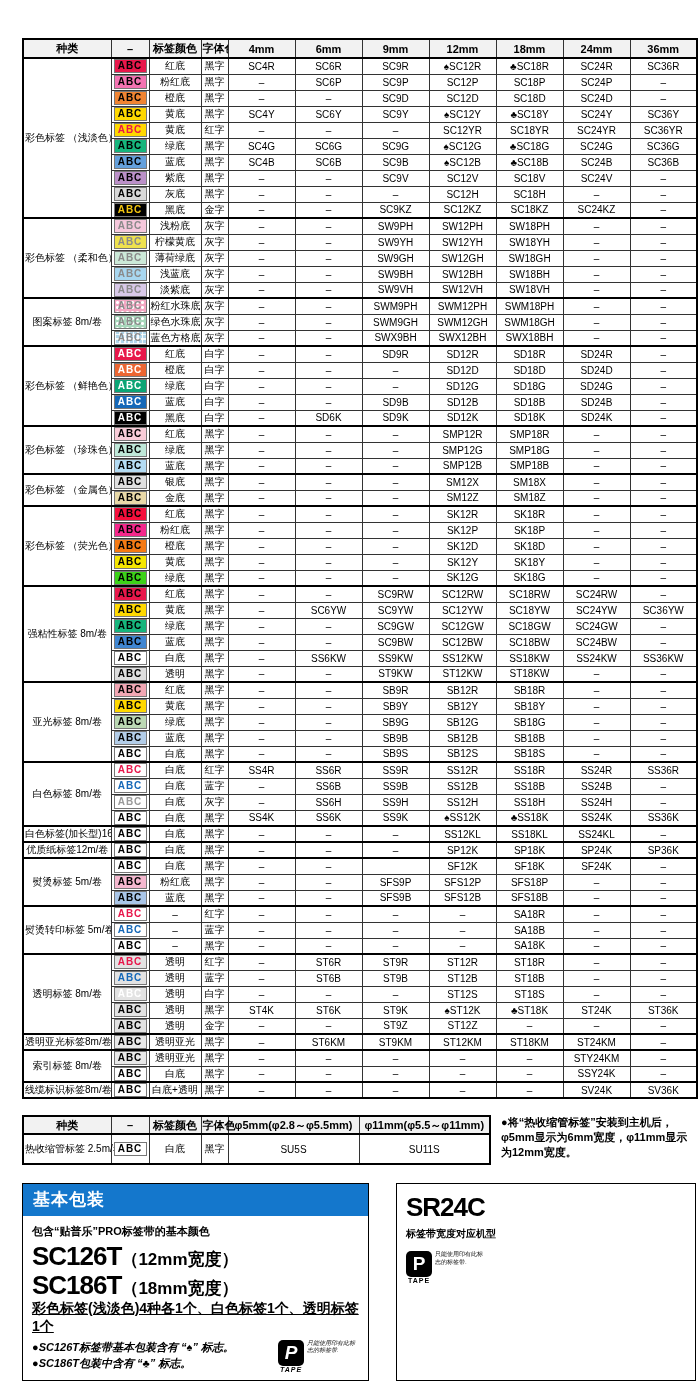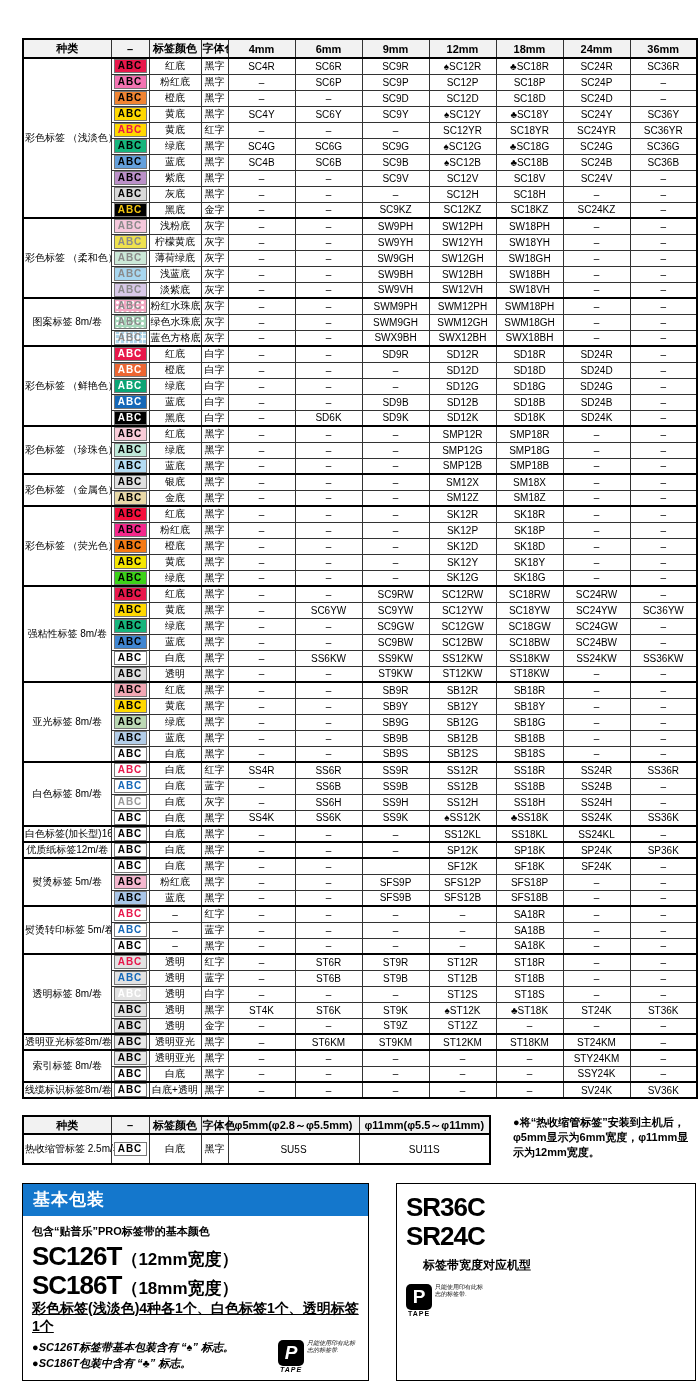--- a/index.html
+++ b/index.html
@@ -33,38 +33,38 @@
 
   
   .sub-row { display: flex; align-items: flex-start; margin-top: 16px; }
   table.shrink { border-collapse: collapse; table-layout: fixed; width: 468px; border: 2px solid #000; }
   table.shrink td, table.shrink th {
     border: 1px solid #333; height: 18px; text-align: center;
     padding: 0 1px; font-size: 10px; white-space: nowrap;
   }
   table.shrink th { background: #f2f2f2; font-size: 11px; border-bottom: 2px solid #000; }
   table.shrink td.cat { height: 30px; }
-  .shrink-note { width: 192px; margin-left: 22px; font-size: 11px; font-weight: bold; line-height: 1.35; }
+  .shrink-note { width: 192px; margin-left: 10px; font-size: 11px; font-weight: bold; line-height: 1.35; }
 
   
   .boxes { display: flex; margin-top: 18px; gap: 27px; }
   .box { border: 1px solid #000; background: #fff; }
   .box-basic { width: 347px; }
   .box-clean { width: 300px; }
   .box-title { background: #1477cc; color: #fff; font-weight: bold; font-size: 17px; padding: 4px 10px 5px; letter-spacing: 1px; }
   .box-body { padding: 8px 9px 7px; }
   .box-subtitle { font-size: 11px; font-weight: bold; margin-bottom: 4px; }
   .prod-line { line-height: 1.05; margin-top: 2px; }
   .prod-code { font-size: 26px; font-weight: bold; letter-spacing: -1px; }
   .prod-desc { font-size: 17px; font-weight: bold; }
   .pkg-set { font-size: 11px; font-weight: bold; margin-top: 4px; }
   .pkg-contents { font-size: 14px; font-weight: bold; text-decoration: underline; margin-bottom: 4px; }
   .notes-row { display: flex; align-items: center; font-style: italic; }
   .notes { flex: 1; font-size: 11px; font-weight: bold; line-height: 1.45; }
-  .clean-desc { font-size: 12px; font-weight: bold; margin: 6px 17px 10px; }
+  .clean-desc { font-size: 10px; font-weight: bold; margin: 6px 0 10px; }
   .tape-logo { display: flex; align-items: flex-start; }
   .tape-badge { text-align: center; }
   .tape-square {
     width: 26px; height: 26px; background: #000; border-radius: 5px;
     color: #fff; font-weight: bold; font-size: 19px; line-height: 25px; text-align: center;
   }
   .tape-word { font-size: 7px; font-weight: bold; letter-spacing: 1px; }
   .tape-tiny { font-size: 6px; line-height: 1.3; width: 52px; margin-left: 3px; color: #111; }
 </style>
 </head>
@@ -976,23 +976,20 @@
             </div>
             <div class="tape-tiny">只能使用印有此标志的标签带.</div>
           </div>
         </div>
       </div>
     </div>
 
     <div class="box box-clean">
       <div class="box-body">
         <div class="prod-line">
-          <span class="prod-code">SR36C</span>
-        </div>
-        <div class="prod-line">
           <span class="prod-code">SR24C</span>
         </div>
         <div class="clean-desc">标签带宽度对应机型</div>
         <div class="tape-logo">
           <div class="tape-badge">
             <div class="tape-square">P</div>
             <div class="tape-word">TAPE</div>
           </div>
           <div class="tape-tiny">只能使用印有此标志的标签带.</div>
         </div>

